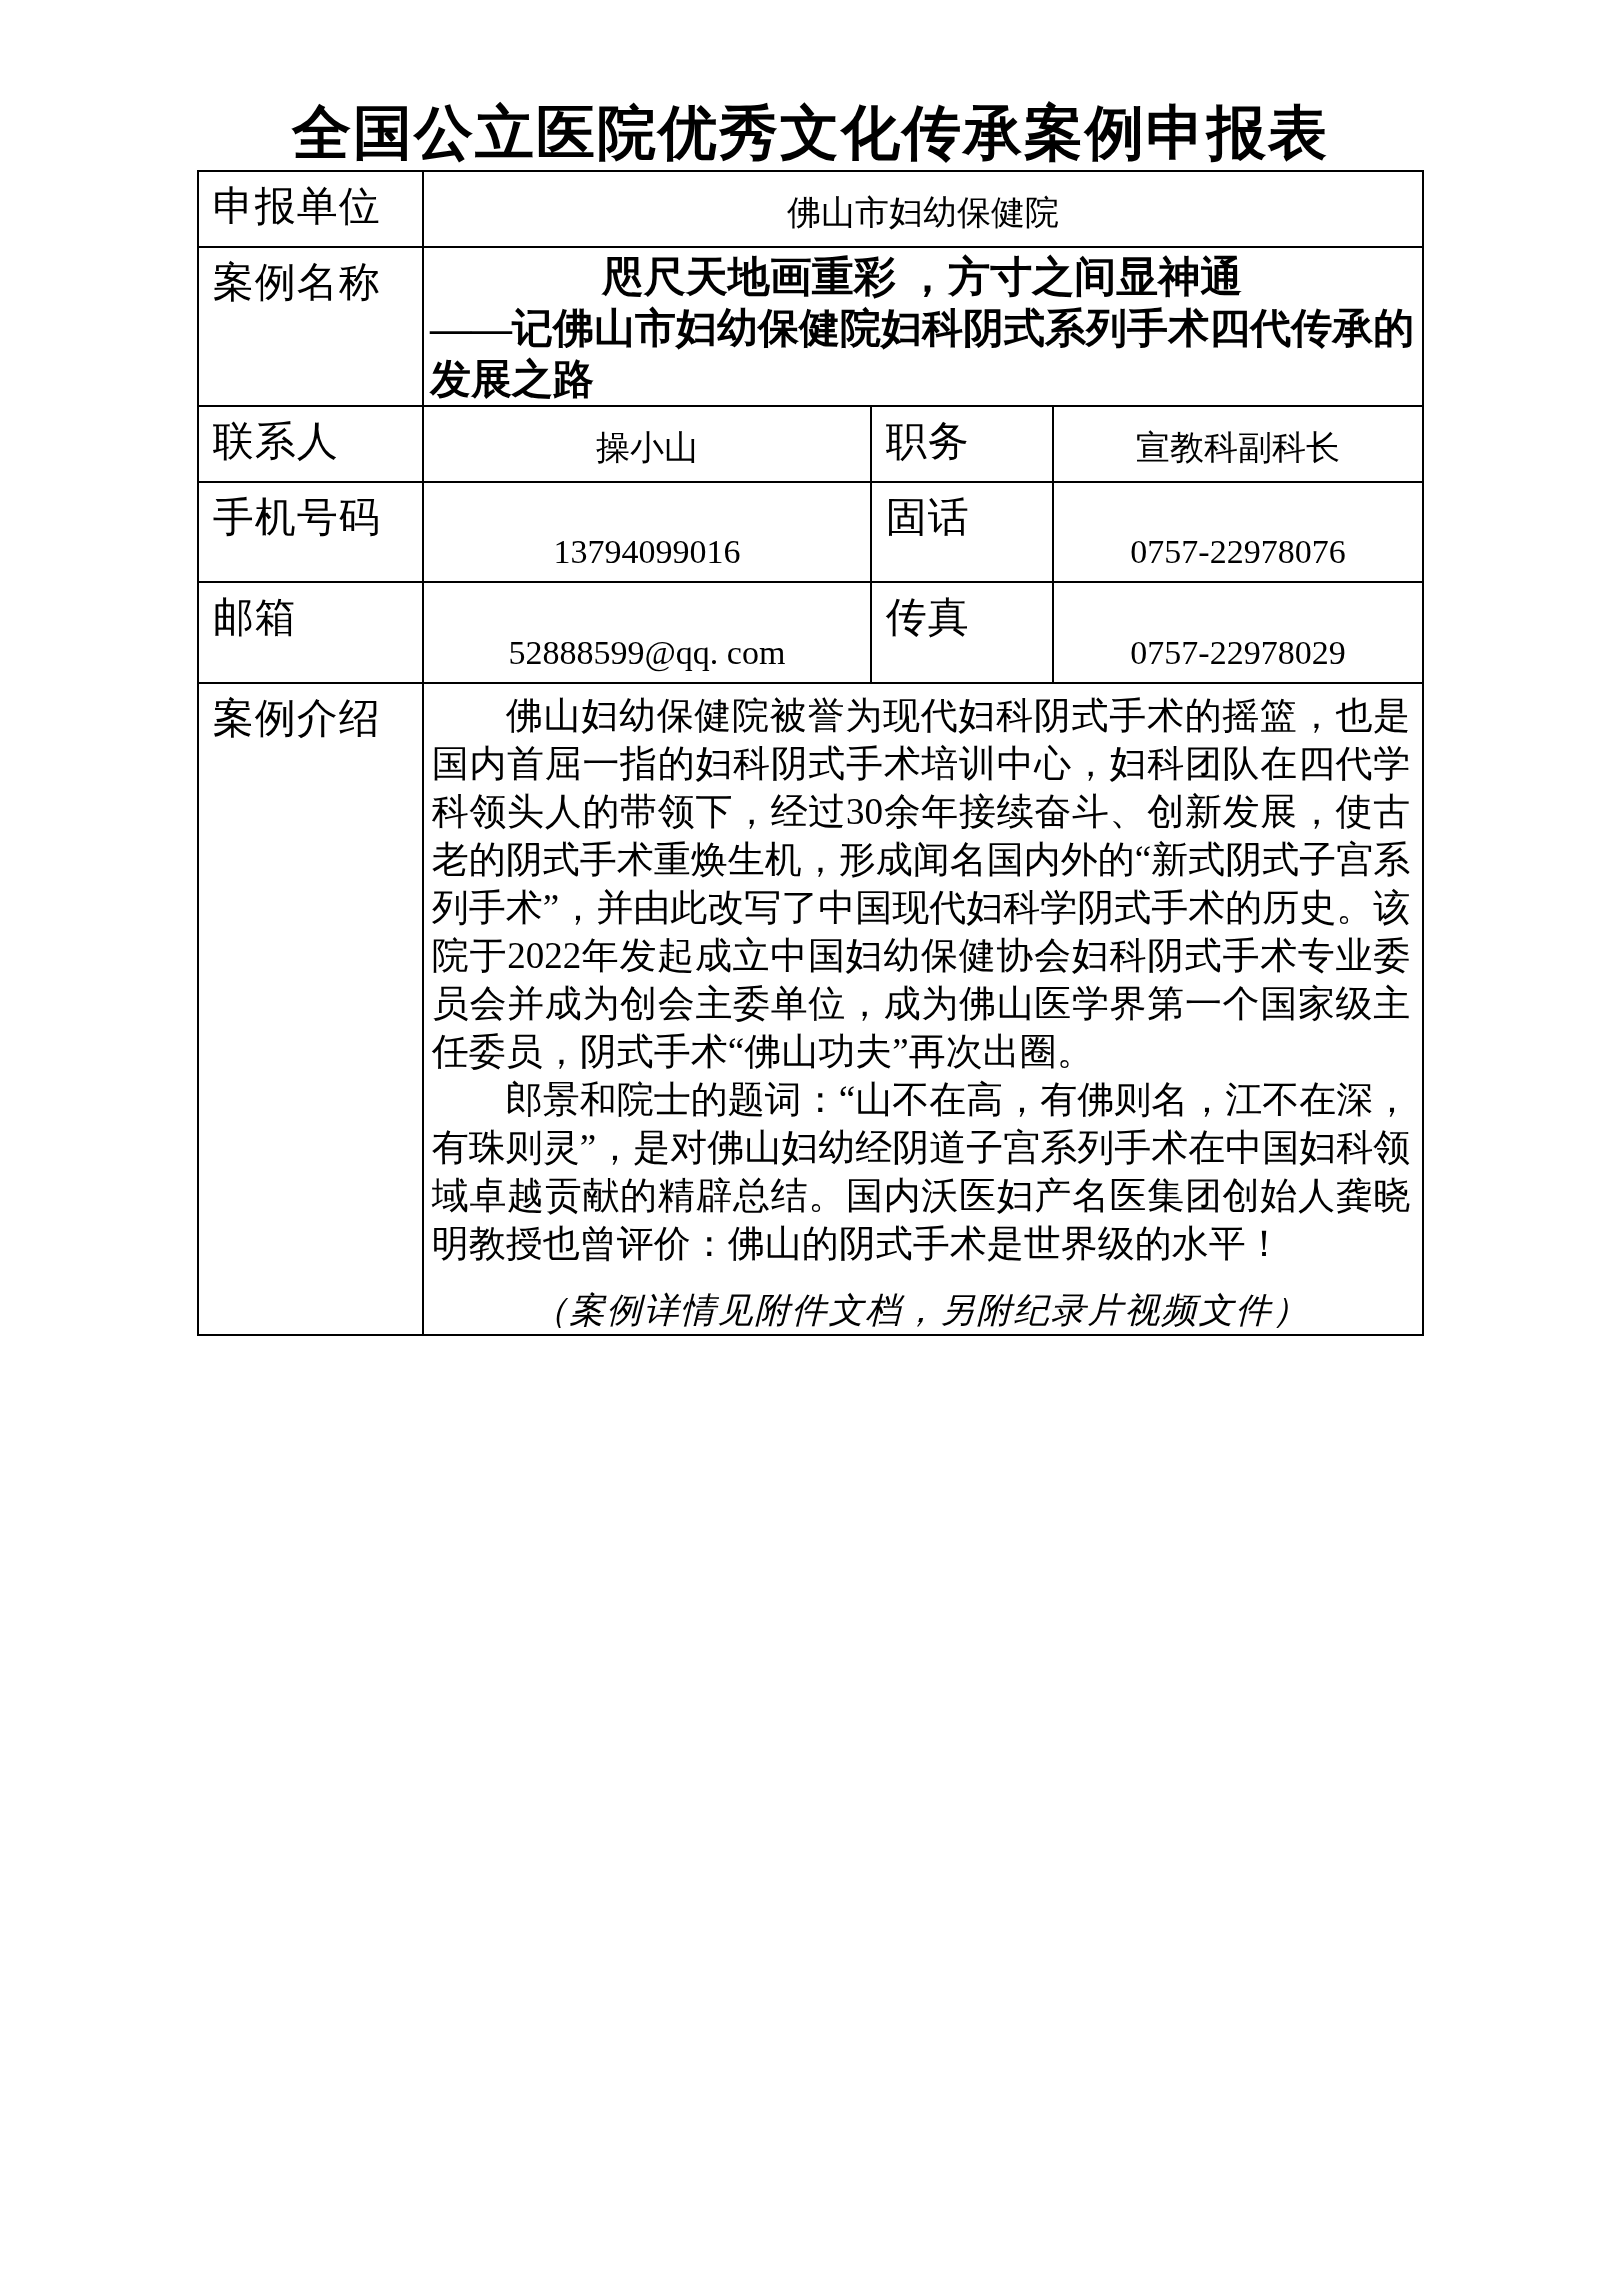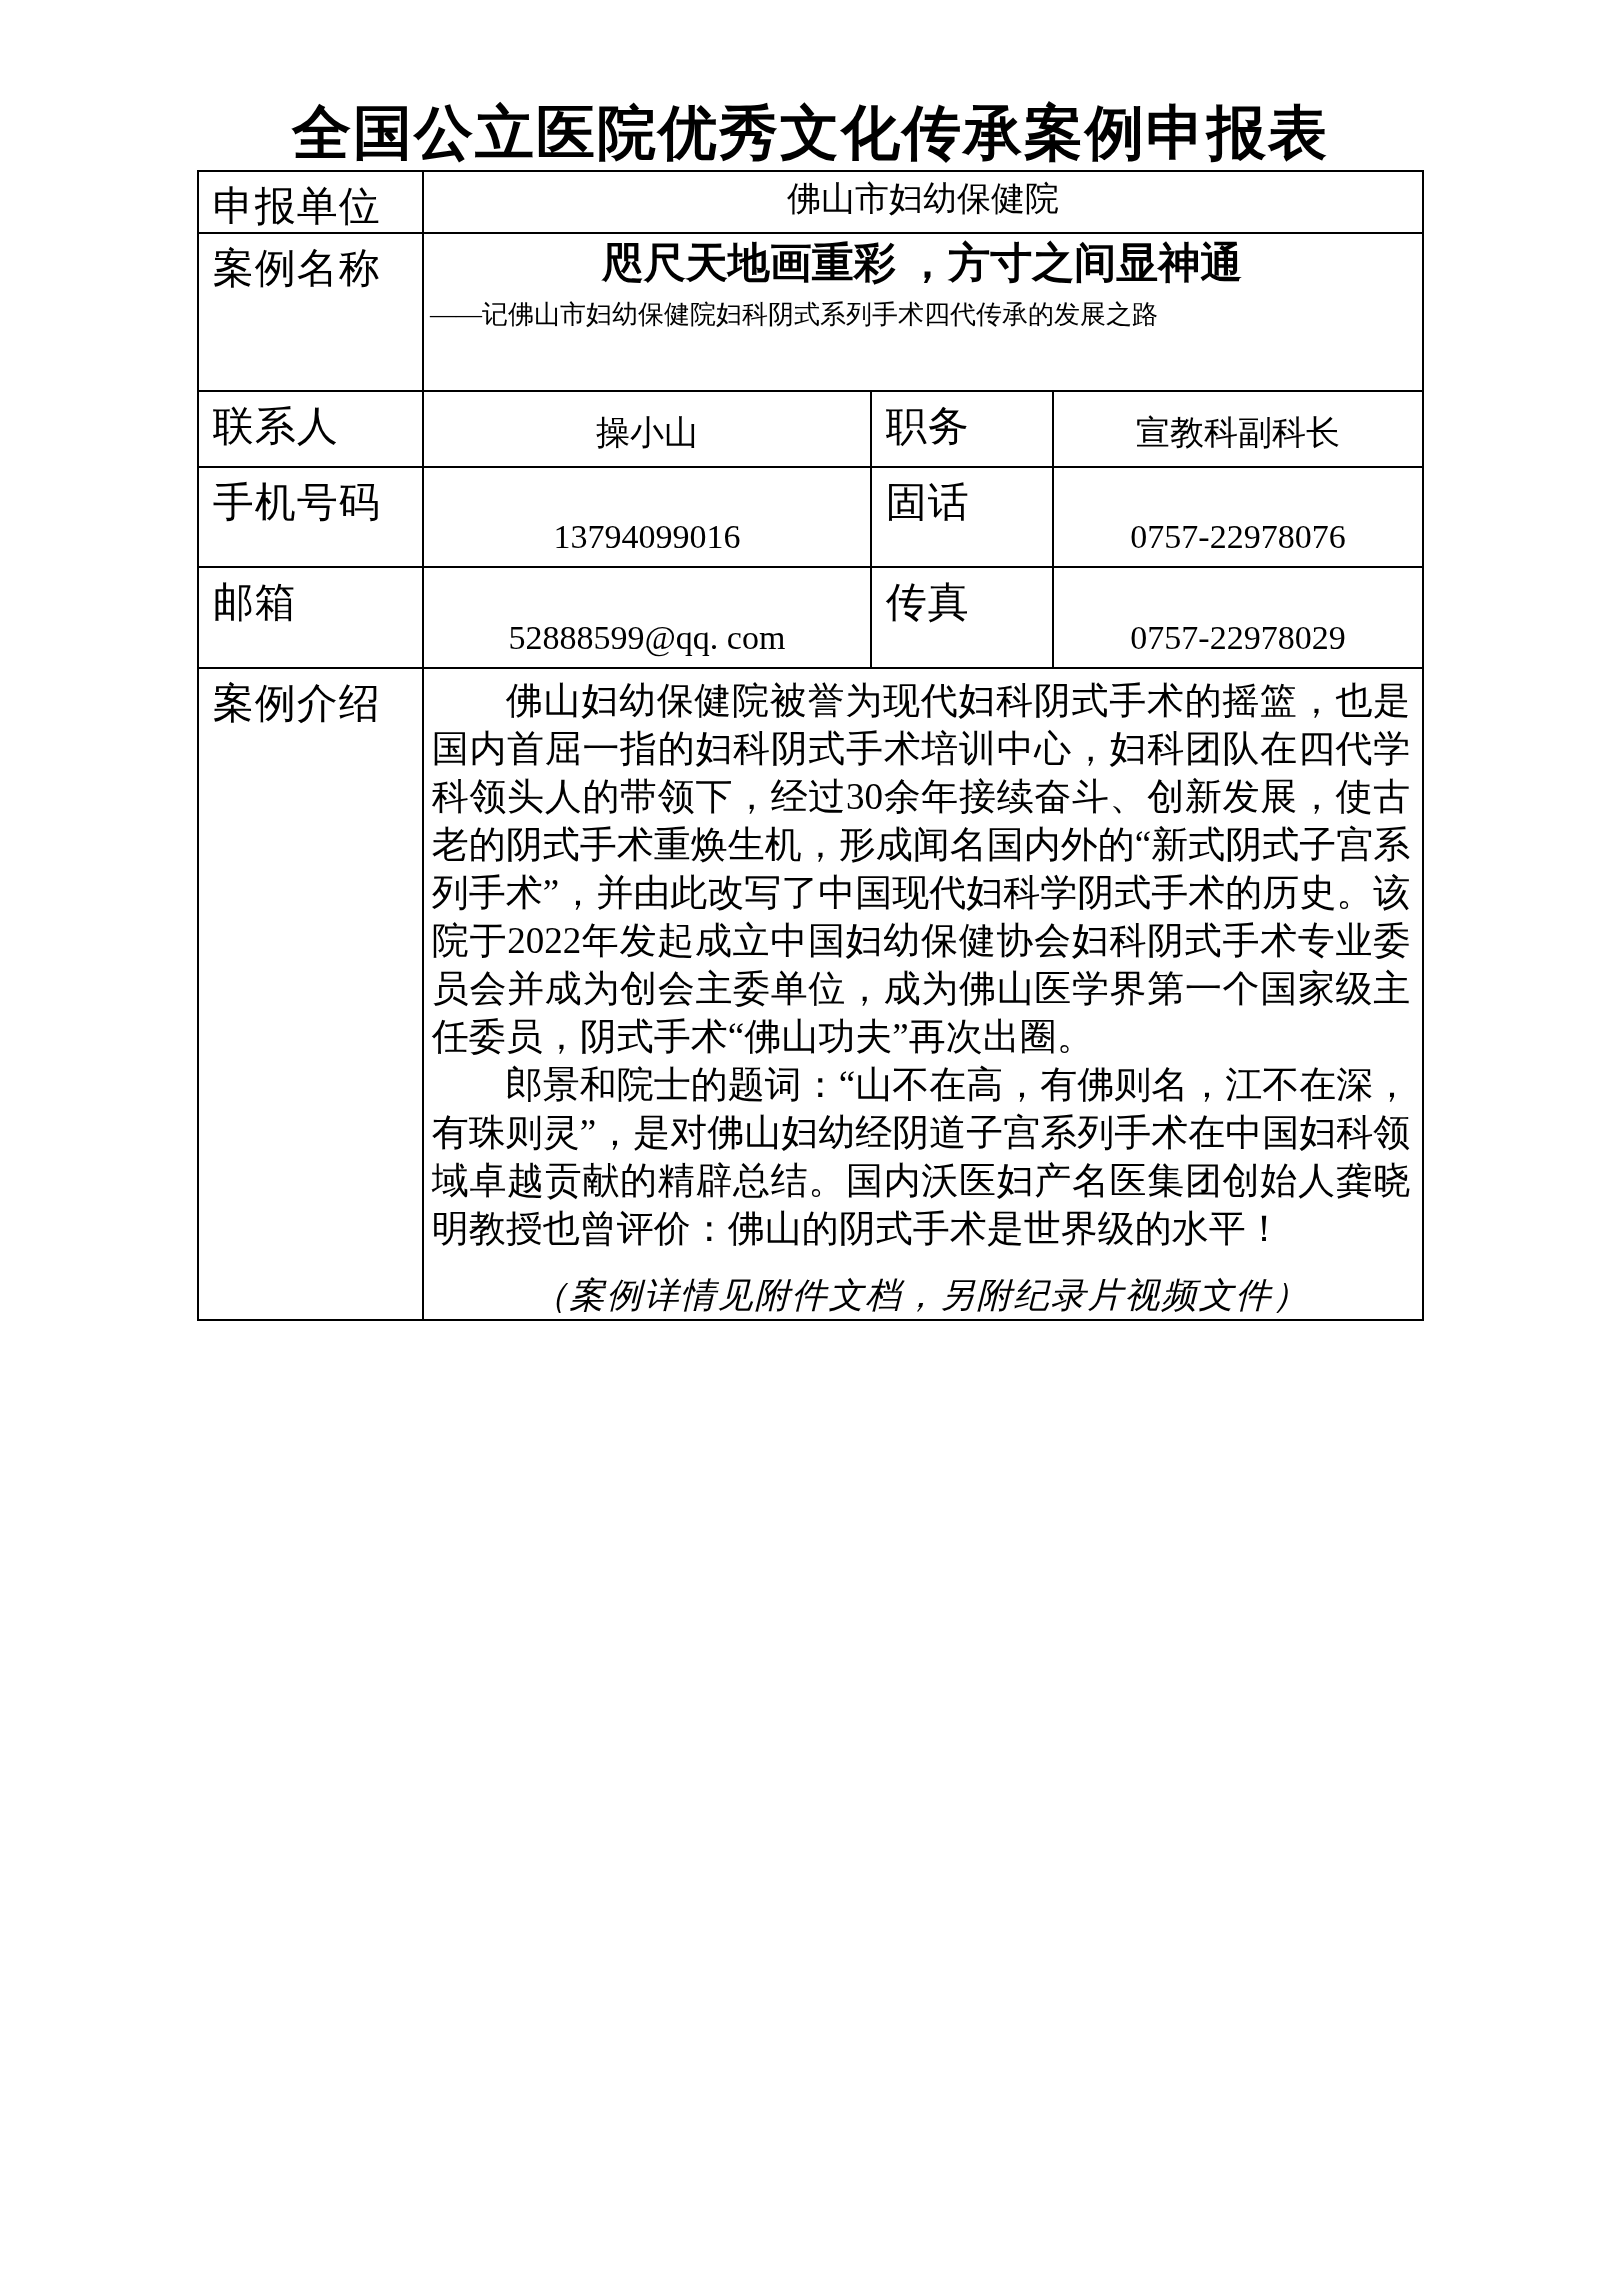--- a/index.html
+++ b/index.html
@@ -23,21 +23,21 @@
     border-collapse:collapse;
     table-layout:fixed;
     width:1225px;
     margin:-3.9px auto 0 auto;
     border:2.9px solid #000000;
   }
   table.form-table td {
     border:2px solid #000000;
     overflow:hidden;
   }
-  tr.r1 { height:62px; }
+  tr.r1 { height:76px; }
   tr.r2 { height:158px;padding-left:30px; }
   tr.r3 { height:76px; }
   tr.r4 { height:100px; }
   tr.r5 { height:101px; }
   tr.r6 { height:546px; }
   tr.r7 { height:606px; }
   td.lbl {
     vertical-align:top;
     font-size:41px;
     line-height:45px;
@@ -51,23 +51,24 @@
     padding-bottom:9.8px;
   }
   td.case-name-cell { vertical-align:top; padding:3.9px 7.8px 0 5.9px; }
   .case-title {
     text-align:center;
     font-weight:bold;
     font-size:42px;
     line-height:51px;
   }
   .case-subtitle {
-    font-size:26px;
+    font-size:41px;
     line-height:51px;
     text-align:justify;
+    font-weight:bold;
   }
   td.intro-cell { vertical-align:top; padding:7.8px 11.8px 0 7.8px; }
   .intro-p {
     font-size:37px;
     line-height:48px;
     text-align:justify;
     text-indent:2em;
   }
   .intro-note {
     font-size:35px;

